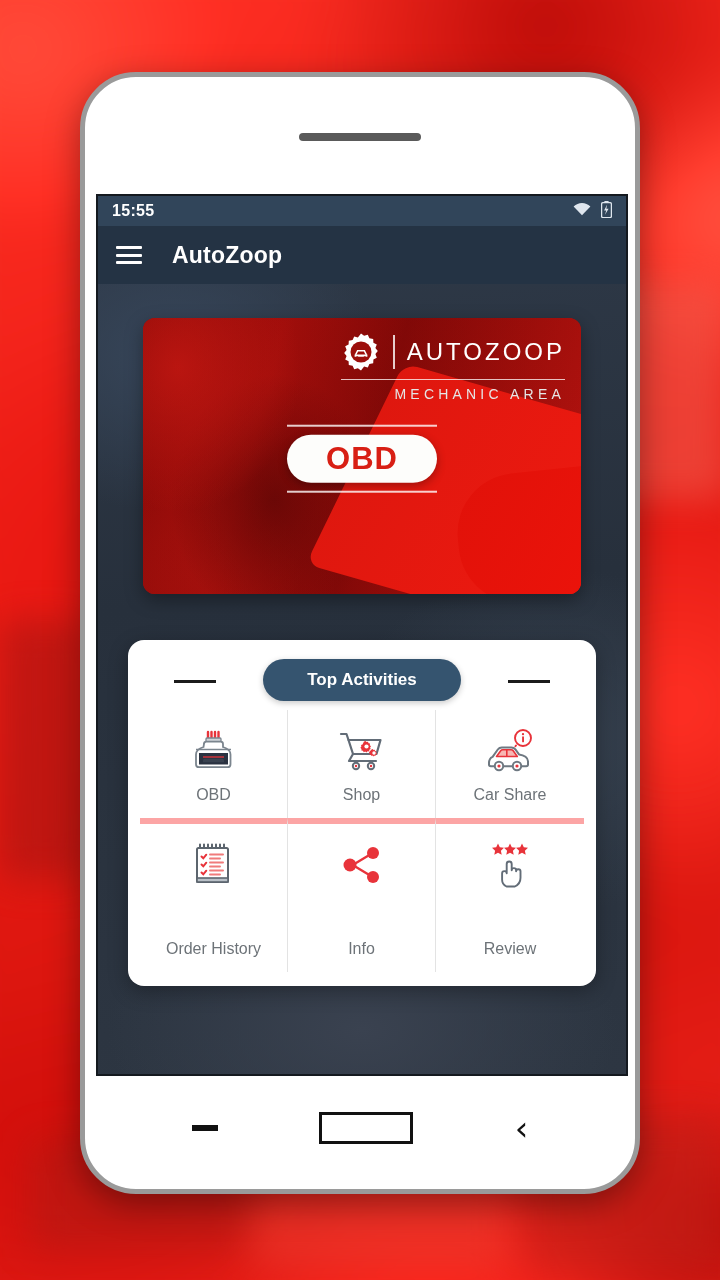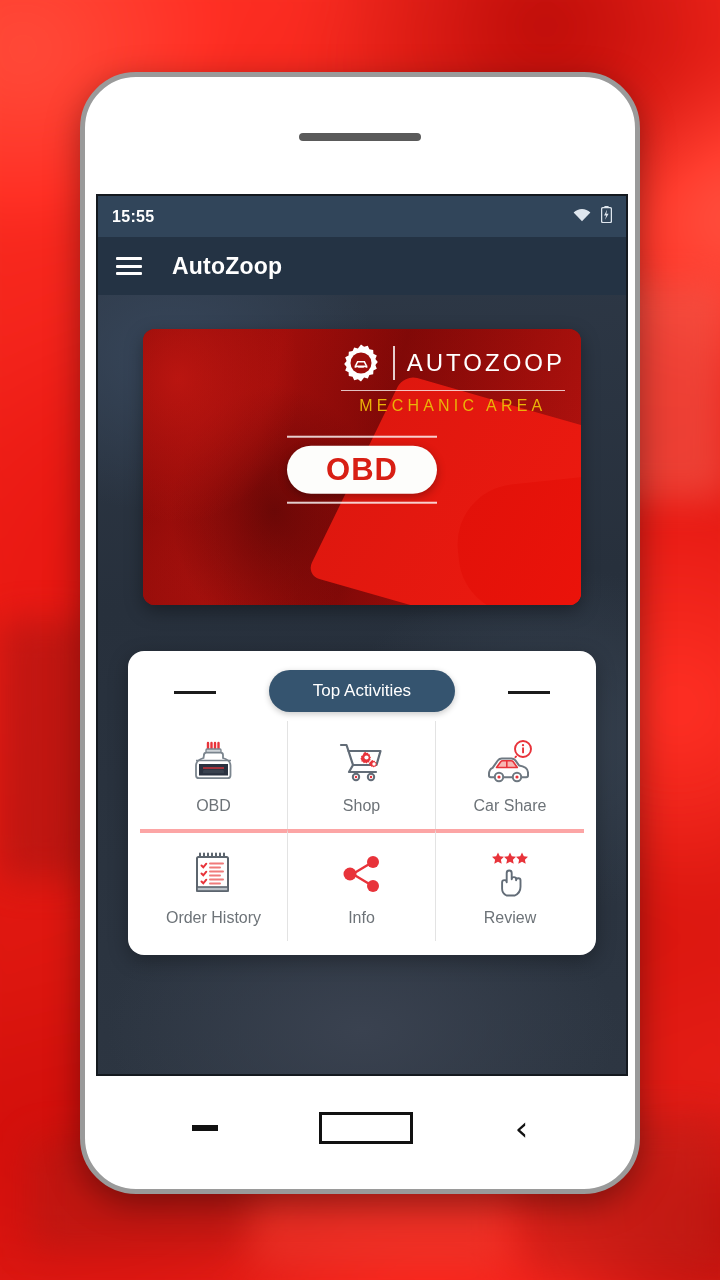--- a/index.html
+++ b/index.html
@@ -68,21 +68,21 @@
     background:
       radial-gradient(ellipse 280px 220px at 14% 18%, #37465a, rgba(0,0,0,0) 72%),
       radial-gradient(ellipse 300px 240px at 86% 62%, #36414f, rgba(0,0,0,0) 72%),
       radial-gradient(ellipse 340px 200px at 50% 95%, #3a4250, rgba(0,0,0,0) 75%),
       linear-gradient(175deg, #2f3a49 0%, #27303c 45%, #2d3642 100%);
   }
 
   
   #statusbar {
     position: relative;
-    height: 41px;
+    height: 30px;
     background: #31455a;
     display: flex; align-items: center;
     padding: 0 14px;
     color: #fff;
   }
   #clock { font-size: 16px; font-weight: bold; letter-spacing: .3px; }
   #status-icons { margin-left: auto; display: flex; align-items: center; gap: 10px; }
 
   
   #appbar {
@@ -133,21 +133,21 @@
     transform: rotate(-6deg);
   }
   #banner-tint { position: absolute; inset: 0; background: linear-gradient(120deg, rgba(120,8,6,.28), rgba(210,24,18,.12)); }
 
   #logo-block { position: absolute; right: 16px; top: 14px; text-align: right; }
   #logo-row { display: flex; align-items: center; justify-content: flex-end; gap: 12px; }
   #logo-gear { width: 40px; height: 40px; }
   #logo-div { width: 2px; height: 34px; background: rgba(255,255,255,.8); }
   #logo-word { color: #fff; font-size: 24px; letter-spacing: 3px; font-weight: 400; }
   #logo-rule { height: 1px; background: rgba(255,255,255,.75); margin: 7px 0 6px 0; }
-  #logo-sub { color: #eab308; font-size: 16px; letter-spacing: 4.2px; text-align: center; }
+  #logo-sub { color: #e5e5e5; font-size: 14px; letter-spacing: 4.2px; }
 
   #obd-group { position: absolute; left: 50%; top: 50%; transform: translate(-50%,-46%); width: 200px; text-align: center; }
   .obd-rule { height: 2px; background: rgba(255,255,255,.8); width: 150px; margin: 0 auto; }
   #obd-pill {
     margin: 8px auto;
     width: 150px; height: 48px;
     background: #fdfdfb;
     border-radius: 26px;
     display: flex; align-items: center; justify-content: center;
     box-shadow: 0 3px 10px rgba(0,0,0,.3);
@@ -164,35 +164,35 @@
     box-shadow: 0 6px 20px rgba(0,0,0,.30);
   }
   #card-head { position: relative; height: 48px; display: flex; align-items: center; justify-content: center; }
   .head-line { position: absolute; top: 50%; width: 42px; height: 3px; background: #1b1b1b; }
   .head-line.left { left: 34px; }
   .head-line.right { right: 34px; }
   #head-pill {
     position: relative;
     background: #35546f;
     color: #fff;
-    font-size: 17px; font-weight: normal;
+    font-size: 17px; font-weight: bold;
     padding: 11px 44px;
     border-radius: 22px;
     box-shadow: 0 2px 6px rgba(0,0,0,.22);
   }
 
   #grid { display: grid; grid-template-columns: repeat(3,1fr); margin-top: 6px; }
   .cell {
     display: flex; flex-direction: column; align-items: center; justify-content: flex-start;
     padding: 16px 4px 14px 4px;
     min-height: 101px;
     cursor: pointer;
   }
   .cell:nth-child(3n+1), .cell:nth-child(3n+2) { border-right: 1px solid #e3e3e3; }
-  .cell:nth-child(n+4) { border-top: 4px solid #fca5a5; }
+  .cell:nth-child(n+4) { border-top: 6px solid #fca5a5; gap: 40px; }
   .cell-icon { height: 50px; display: flex; align-items: center; justify-content: center; }
   .cell-label { margin-top: 10px; font-size: 16px; color: #6d7378; }
 
   
   #navbar {
     position: absolute; left: 0; right: 0; bottom: 0;
     height: 123px;
     display: flex; align-items: center; justify-content: space-around;
     padding: 0 56px;
   }

